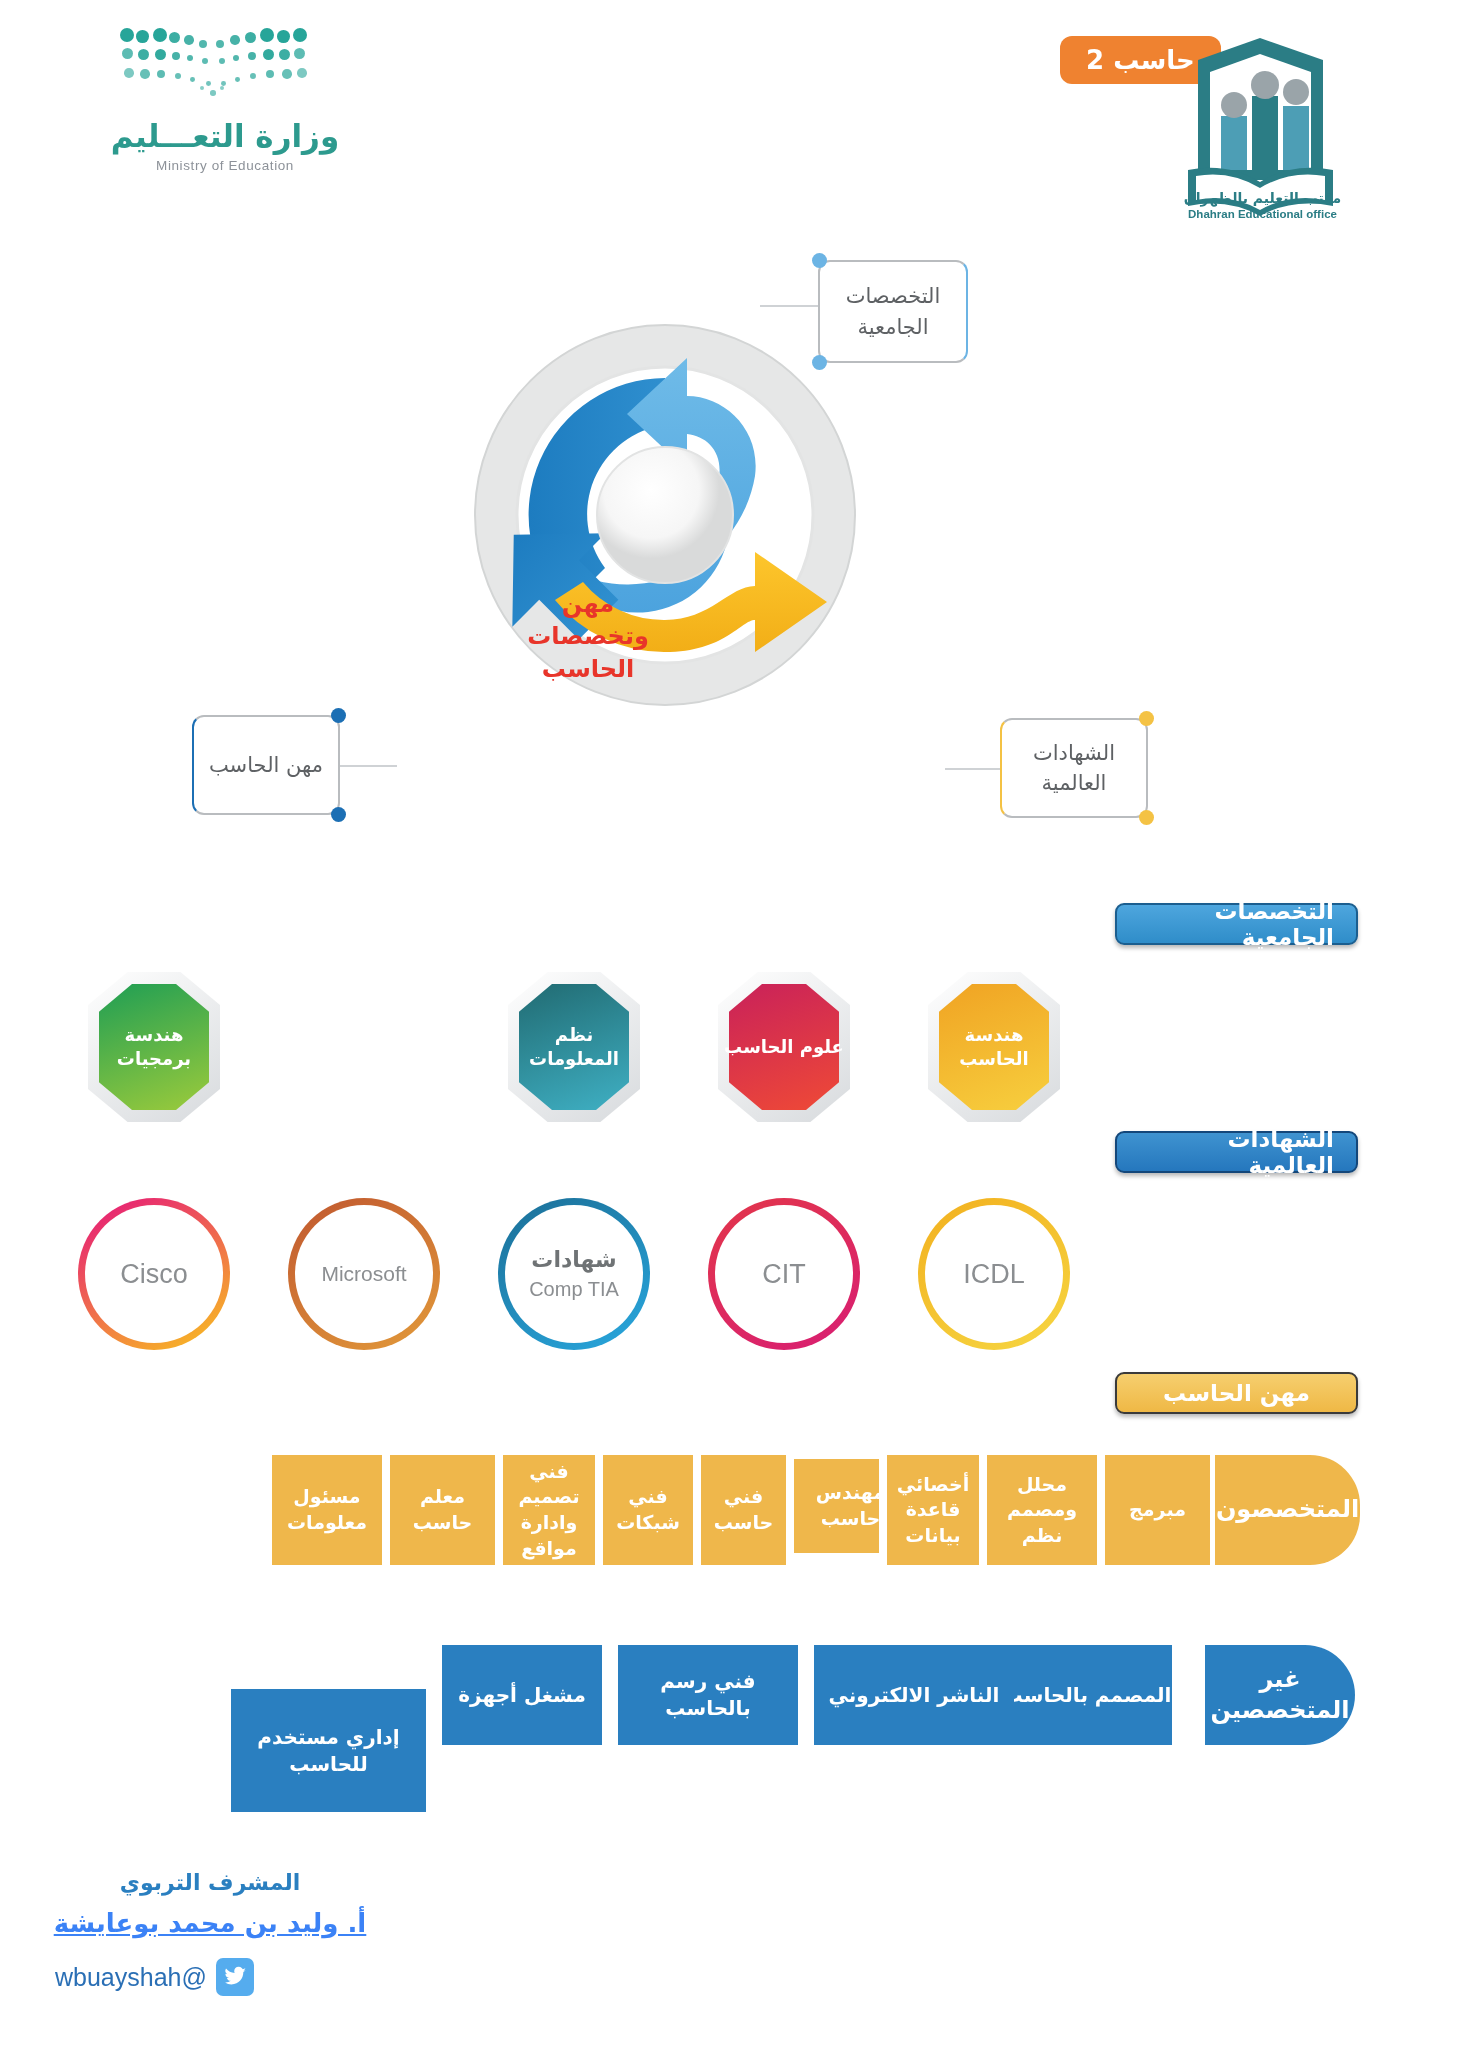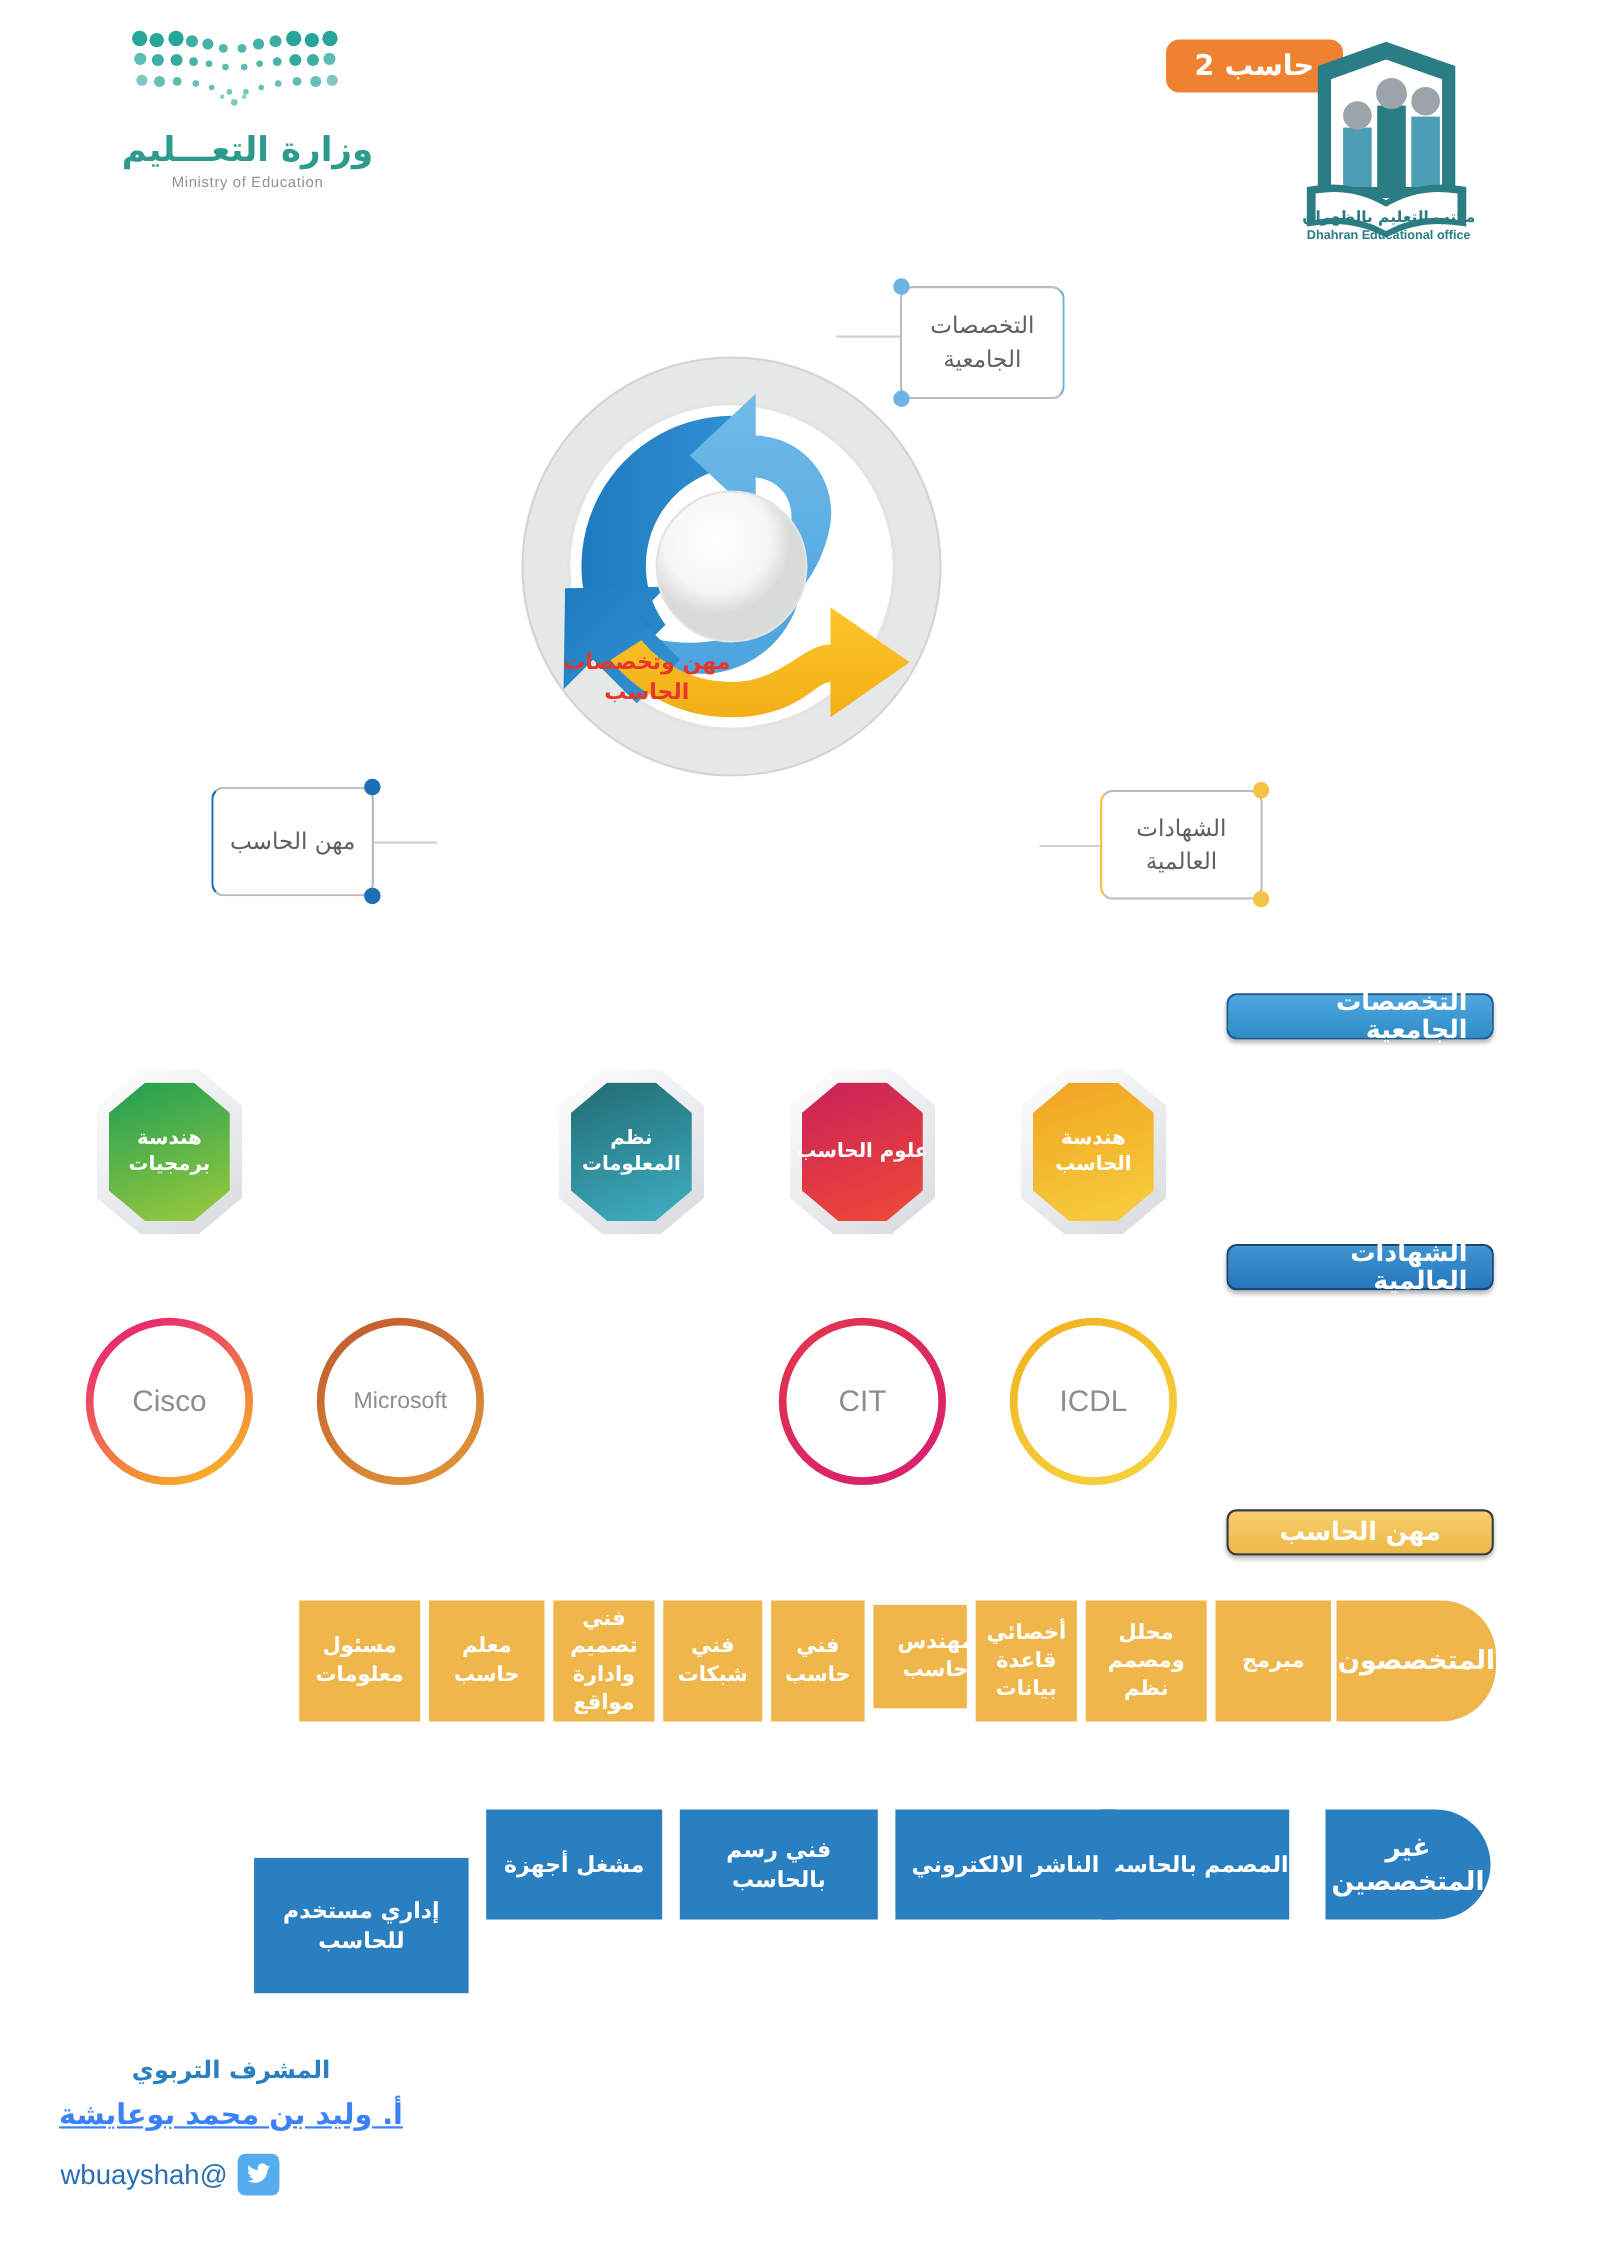--- a/index.html
+++ b/index.html
@@ -27,21 +27,21 @@
   .school-logo { position: absolute; left: 1178px; top: 30px; width: 165px; height: 200px; }
   .school-cap  { position: absolute; left: 1175px; top: 190px; width: 175px; text-align: center;
                  font-size: 14px; color: #2b7d85; font-weight: 700; letter-spacing: .3px;}
   .school-cap2 { position: absolute; left: 1175px; top: 208px; width: 175px; text-align: center;
                  font-size: 11.5px; color: #2b7d85; font-weight: 700;
                  font-family:"Liberation Sans", sans-serif; }
 
   
   .wheel { position: absolute; left: 455px; top: 300px; width: 420px; height: 420px; }
   .core-label { position: absolute; left: 498px; top: 588px; width: 180px; text-align: center;
-                color: #e8352a; font-weight: 700; font-size: 20px; line-height: 1.35; z-index: 6; }
+                color: #e8352a; font-weight: 700; font-size: 24px; line-height: 1.35; z-index: 6; }
 
   
   .callout { position: absolute; border: 2px solid #b9bcbf; border-radius: 12px;
              background: #fff; display: flex; align-items: center; justify-content: center;
              text-align: center; color: #5e6164; font-size: 21px; line-height: 1.45; }
   .callout .dot { position: absolute; width: 15px; height: 15px; border-radius: 50%; }
   #co-univ  { left: 818px;  top: 260px;  width: 150px; height: 103px; }
   #co-univ  { border-right-color: #6cb4e4; }
   #co-cert  { left: 1000px; top: 718px;  width: 148px; height: 100px; border-left-color:#f4c244; }
   #co-jobs  { left: 192px;  top: 715px;  width: 148px; height: 100px; border-left-color:#1c6fb4; }
@@ -273,20 +273,26 @@
       <div class="cert" style="left:78px;top:0;background:linear-gradient(150deg,#e5127d,#f9c51d);">
             <div class="cert-in">
           <span class="big">Cisco</span>
         </div>
           </div>
       <div class="cert" style="left:288px;top:0;background:linear-gradient(150deg,#c0572f,#e29a3a);">
             <div class="cert-in">
           <span class="mid">Microsoft</span>
         </div>
           </div>
+      <div class="cert" style="left:498px;top:0;background:linear-gradient(150deg,#1b6e96,#29a8df);">
+            <div class="cert-in">
+          <span class="ar">شهادات</span>
+         <span class="ar2">Comp TIA</span>
+        </div>
+          </div>
       <div class="cert" style="left:708px;top:0;background:linear-gradient(150deg,#e2364a,#d81e73);">
             <div class="cert-in">
           <span class="big">CIT</span>
         </div>
           </div>
       <div class="cert" style="left:918px;top:0;background:linear-gradient(150deg,#f2b01f,#f6d642);">
             <div class="cert-in">
           <span class="big">ICDL</span>
         </div>
           </div>

